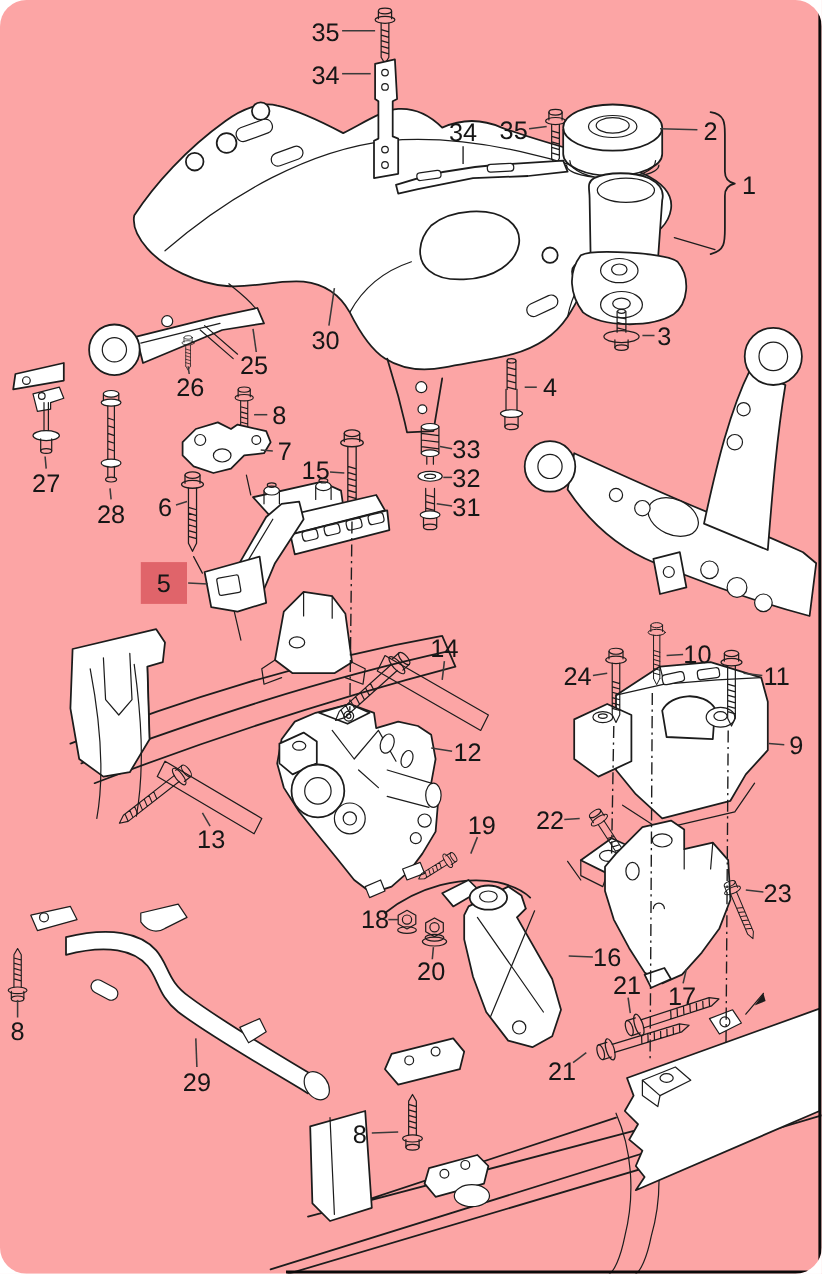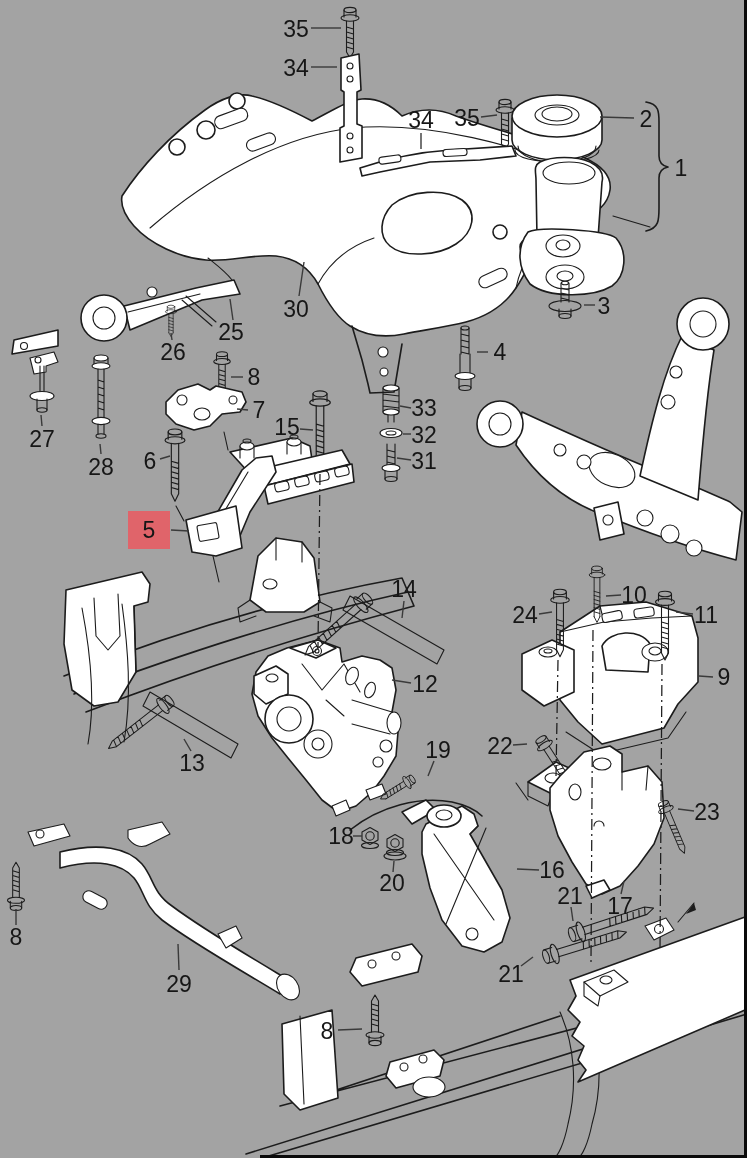--- a/index.html
+++ b/index.html
@@ -1,17 +1,17 @@
 <!DOCTYPE html>
 <html><head>
 <meta charset="utf-8">
 <title>Parts Diagram</title>
 <style>
   html,body{margin:0;padding:0;background:#fff;}
-  .stage{position:relative;width:747px;height:1158px;background:#a3a3a3;overflow:hidden;}
+  .stage{position:relative;width:747px;height:1158px;background:#fca5a5;overflow:hidden;border-radius:24px;}
   svg{display:block;}
   .ln{stroke:#1c1c1c;fill:none;stroke-width:1.6;stroke-linecap:round;stroke-linejoin:round;}
   .fw{stroke:#1c1c1c;fill:#ffffff;stroke-width:1.6;stroke-linecap:round;stroke-linejoin:round;}
   .thin{stroke-width:1.1;}
   .axis{stroke:#1c1c1c;fill:none;stroke-width:1.25;stroke-dasharray:11 4 2 4;}
   .leader{stroke:#3a3a3a;stroke-width:1.4;fill:none;}
   .lbl{font-family:"Liberation Sans",sans-serif;font-weight:400;fill:#161616;
        text-anchor:middle;dominant-baseline:central;}
   .edge{fill:#0a0a0a;stroke:none;}
 </style>

